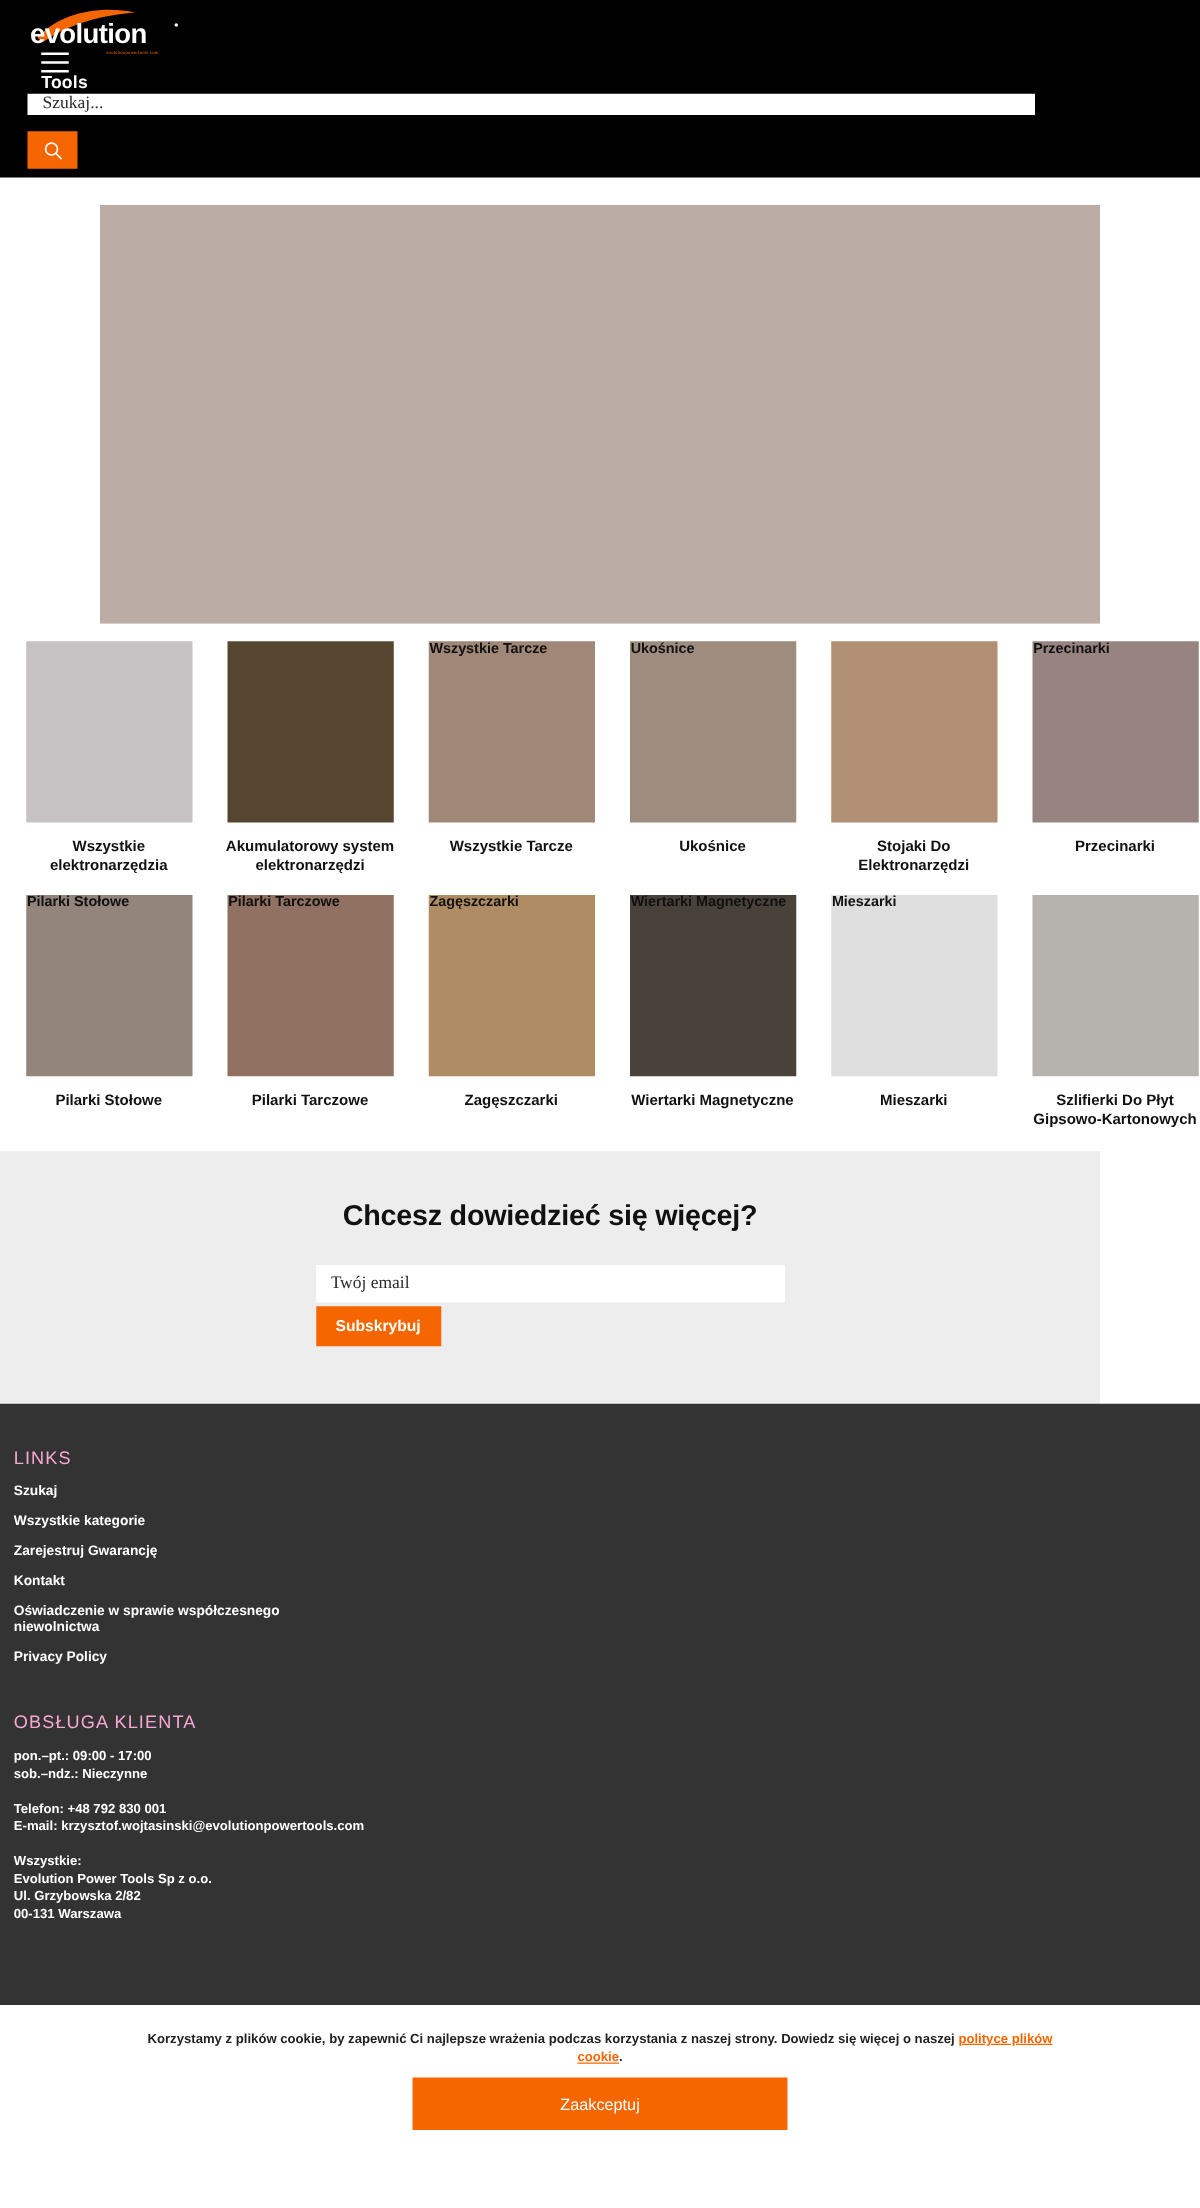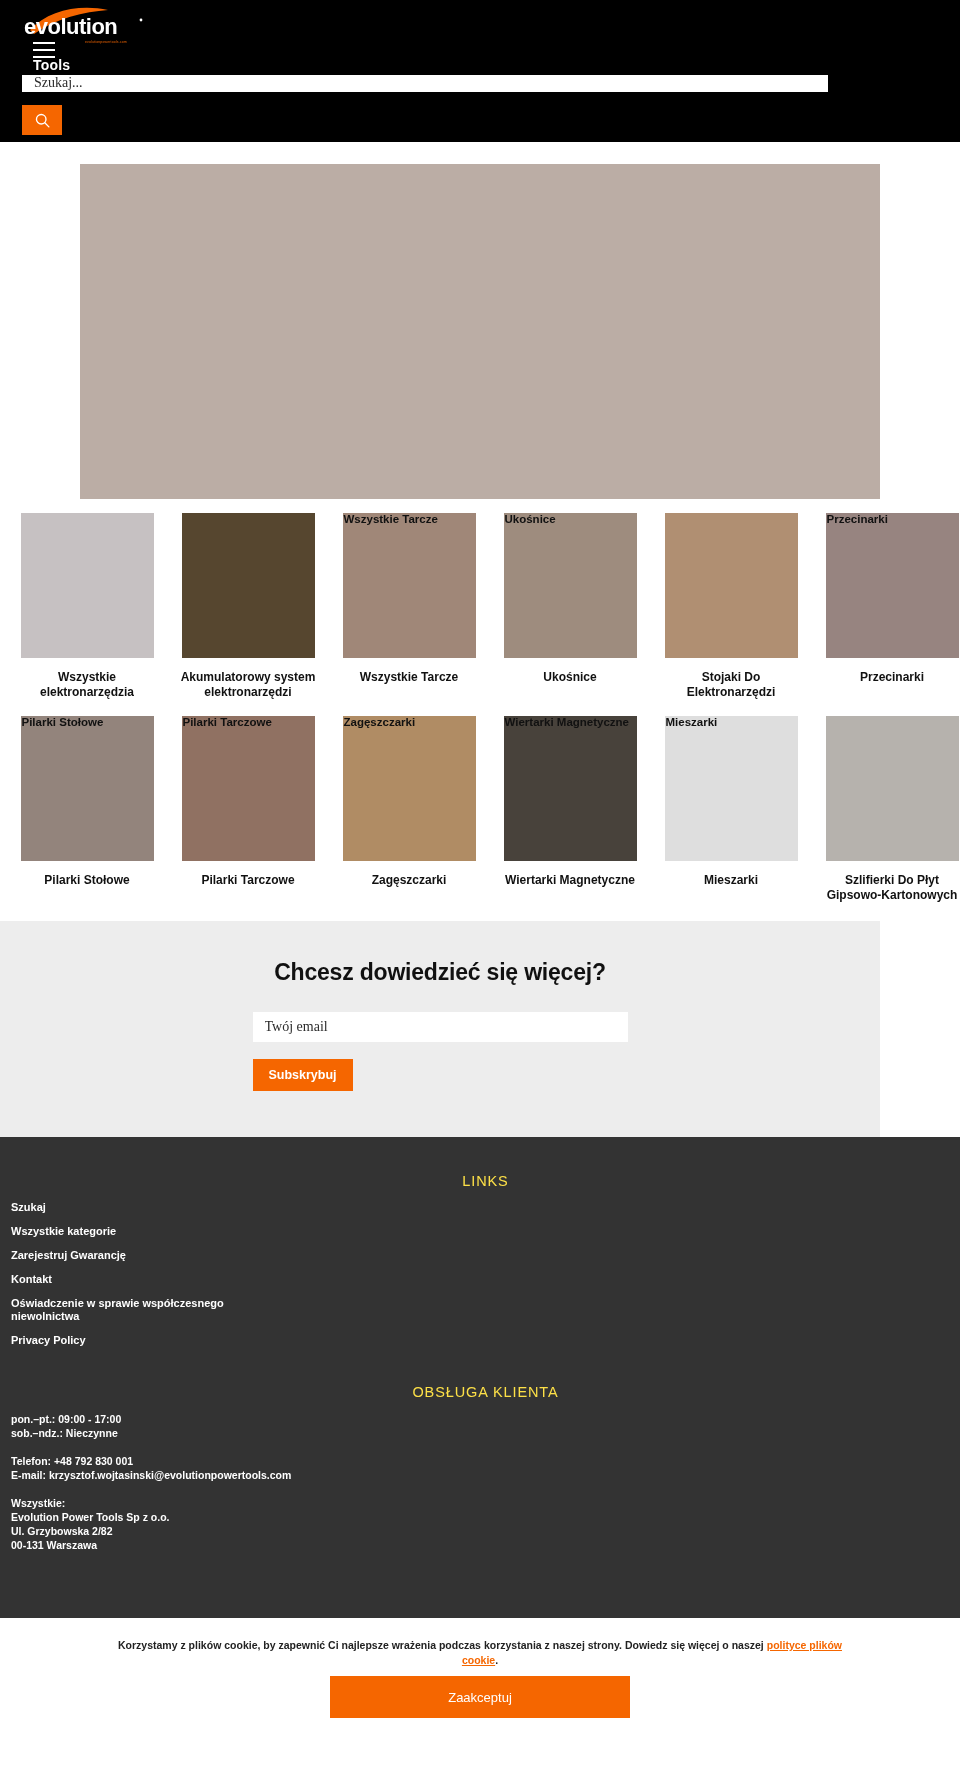--- a/index.html
+++ b/index.html
@@ -174,21 +174,21 @@
     background: #ffffff;
     outline: none;
     font-size: 14px;
     font-family: "Liberation Serif", serif;
     padding: 0 12px;
     color: #222;
     display: block;
   }
   .nl-input::placeholder { color: #2b2b2b; opacity: 1; }
   .nl-btn {
-    margin-top: 17px;
+    margin-top: 3px;
     width: 100px;
     height: 32px;
     background: #F56600;
     color: #ffffff;
     border: none;
     font-size: 12.5px;
     font-weight: bold;
     cursor: pointer;
     font-family: "Liberation Sans", sans-serif;
   }
@@ -197,25 +197,24 @@
   .footer {
     background: #333333;
     width: 960px;
     padding: 36px 0 52px 0;
     color: #ffffff;
   }
   .footer-inner { padding-left: 11px; }
   .f-heading {
     font-size: 14.5px;
     letter-spacing: 0.9px;
-    color: #fde047;
+    color: #f9a8d4;
     margin-bottom: 12px;
     font-weight: normal;
     font-family: "Liberation Sans", sans-serif;
-    text-align: center;
   }
   .f-link {
     display: block;
     font-size: 11px;
     font-weight: bold;
     color: #ffffff;
     text-decoration: none;
     margin-bottom: 11px;
     line-height: 13px;
     max-width: 260px;

